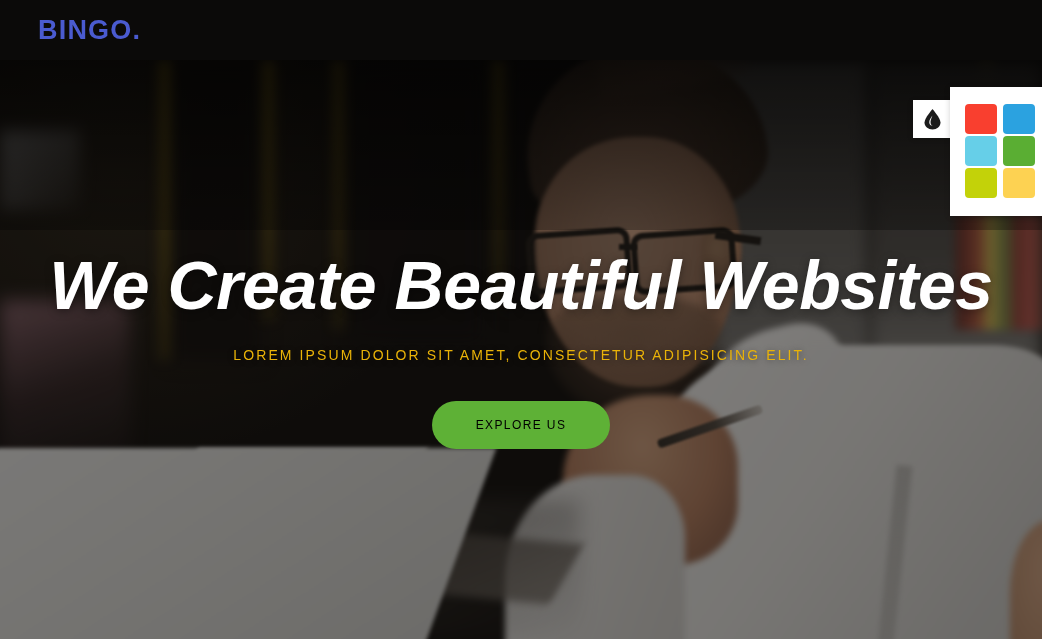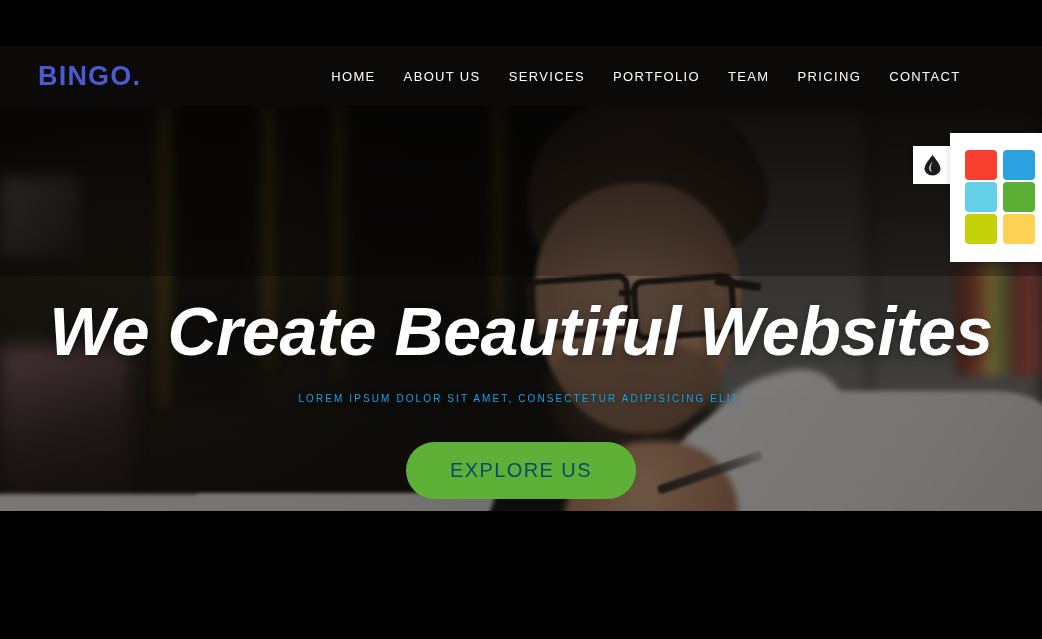--- a/index.html
+++ b/index.html
@@ -11,23 +11,22 @@
     width: 1042px;
     height: 639px;
     overflow: hidden;
     font-family: "Liberation Sans", sans-serif;
     background: #000;
   }
 
   .page {
     position: relative;
     width: 1042px;
-    height: 465px;
+    height: 639px;
     overflow: hidden;
-    margin-top: 46px;
   }
 
   
   .hero {
     position: absolute;
     left: 0; top: 0;
     width: 1042px;
     height: 639px;
     overflow: hidden;
     background: #2a2724;
@@ -342,32 +341,32 @@
     font-size: 68px;
     font-weight: bold;
     letter-spacing: -0.5px;
     line-height: 1.05;
     font-family: "Liberation Sans", sans-serif;
     text-shadow: 0 2px 10px rgba(0,0,0,.35);
     font-style: italic;
   }
   .hero-sub {
     margin: 26px 0 0 0;
-    color: #0ea5e9;
-    font-size: 10px;
+    color: #eab308;
+    font-size: 14px;
     letter-spacing: 2.1px;
     font-family: "Liberation Sans", sans-serif;
     text-shadow: 0 1px 6px rgba(0,0,0,.45);
   }
   .cta-wrap { margin-top: 38px; }
   .cta {
     display: inline-block;
     background: #5eb136;
-    color: #0c4a6e;
-    font-size: 20px;
+    color: #000000;
+    font-size: 12px;
     letter-spacing: 1.4px;
     padding: 17px 44px;
     border: none;
     border-radius: 30px;
     cursor: pointer;
     font-family: "Liberation Sans", sans-serif;
   }
 
   
   .switcher {
@@ -450,29 +449,20 @@
     <div class="keyboard"></div>
     <div class="laptop-edge"></div>
     <div class="laptop"></div>
 
     <div class="overlay"></div>
     <div class="overlay-top"></div>
   </div>
 
   <div class="header">
     <div class="logo" style="color: rgb(74, 91, 208);">BINGO.</div>
-    <nav class="nav">
-      <a class="nav-item" href="#">HOME</a>
-      <a class="nav-item" href="#">ABOUT US</a>
-      <a class="nav-item" href="#">SERVICES</a>
-      <a class="nav-item" href="#">PORTFOLIO</a>
-      <a class="nav-item" href="#">TEAM</a>
-      <a class="nav-item" href="#">PRICING</a>
-      <a class="nav-item" href="#">CONTACT</a>
-    </nav>
   </div>
 
   <div class="hero-content">
     <h1 class="hero-title">We Create Beautiful Websites</h1>
     <p class="hero-sub">LOREM IPSUM DOLOR SIT AMET, CONSECTETUR ADIPISICING ELIT.</p>
     <div class="cta-wrap">
       <button class="cta" style="background: rgb(94, 177, 54);">EXPLORE US</button>
     </div>
   </div>
 

